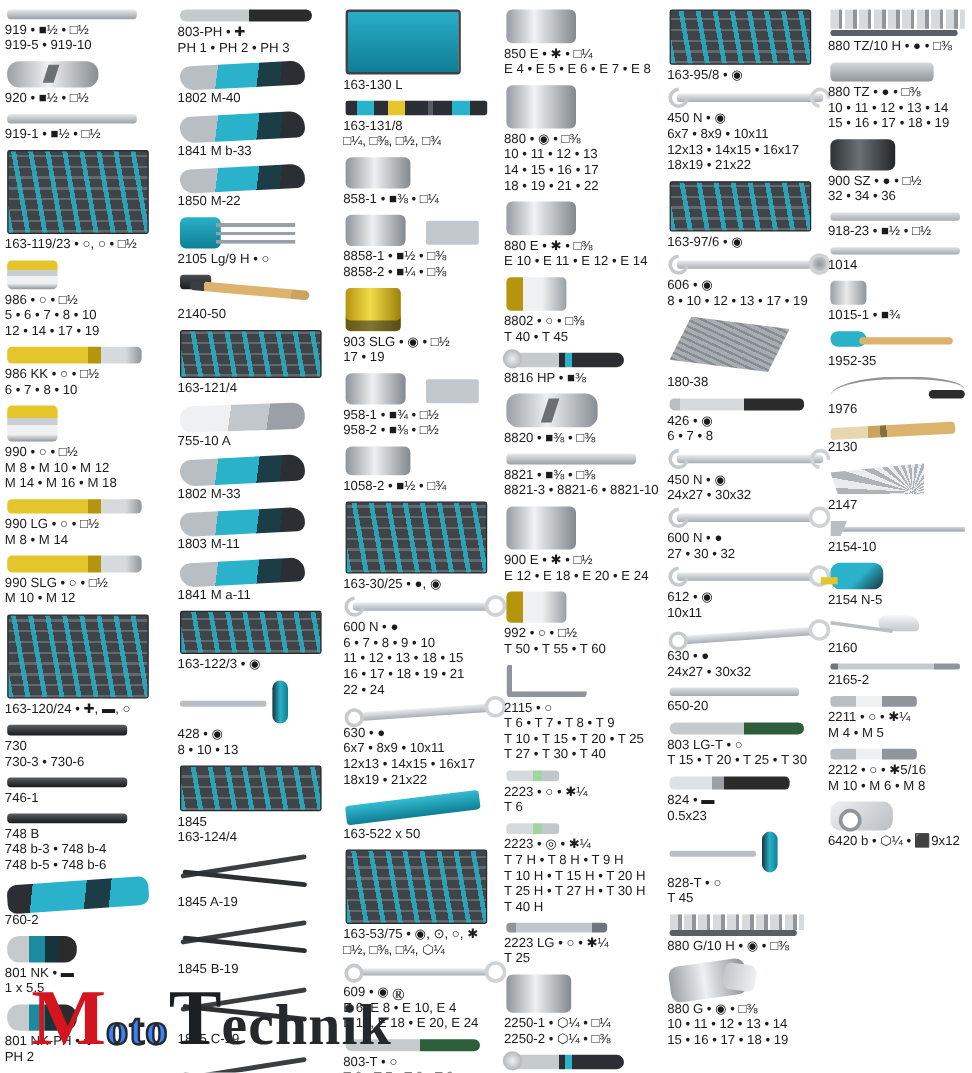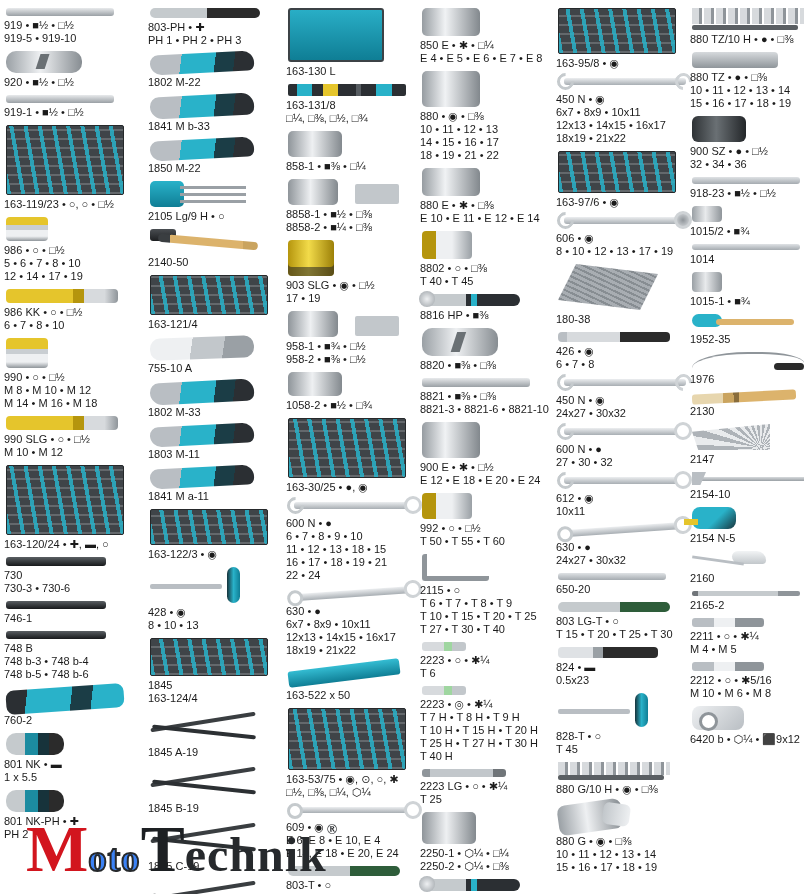--- a/index.html
+++ b/index.html
@@ -142,20 +142,25 @@
           <div class="code">986 KK • ○ • □½</div>
           <div class="sizes">6 • 7 • 8 • 10</div>
         </div>
         <div class="item">
           <div class="pimg bit-socket-tall" style="height: 30px;"></div>
           <div class="code">990 • ○ • □½</div>
           <div class="sizes">M  8 • M 10 • M 12</div>
           <div class="sizes">M 14 • M 16 • M 18</div>
         </div>
         <div class="item">
+          <div class="pimg long-bit-socket" style="height: 12px;"></div>
+          <div class="code">990 LG • ○ • □½</div>
+          <div class="sizes">M 8 • M 14</div>
+        </div>
+        <div class="item">
           <div class="pimg long-bit-socket" style="height: 14px;"></div>
           <div class="code">990 SLG • ○ • □½</div>
           <div class="sizes">M 10 • M 12</div>
         </div>
         <div class="item">
           <div class="pimg tool-tray" style="height: 68px;"></div>
           <div class="code">163-120/24 • ✚, ▬, ○</div>
         </div>
         <div class="item">
           <div class="pimg punch" style="height: 9px;"></div>
@@ -188,21 +193,21 @@
         </div>
       </div>
       <div class="col">
         <div class="item">
           <div class="pimg screwdriver-black" style="height: 10px;"></div>
           <div class="code">803-PH • ✚</div>
           <div class="sizes">PH 1 • PH 2 • PH 3</div>
         </div>
         <div class="item">
           <div class="pimg pliers" style="height: 20px;"></div>
-          <div class="code">1802 M-22</div>
+          <div class="code">1802 M-40</div>
         </div>
         <div class="item">
           <div class="pimg pliers" style="height: 22px;"></div>
           <div class="code">1841 M b-33</div>
         </div>
         <div class="item">
           <div class="pimg pliers" style="height: 20px;"></div>
           <div class="code">1850 M-22</div>
         </div>
         <div class="item">
@@ -508,24 +513,20 @@
           <div class="sizes">15 • 16 • 17 • 18 • 19</div>
         </div>
         <div class="item">
           <div class="pimg impact-socket" style="height: 26px;"></div>
           <div class="code">900 SZ • ● • □½</div>
           <div class="sizes">32 • 34 • 36</div>
         </div>
         <div class="item">
           <div class="pimg thin-bar" style="height: 7px;"></div>
           <div class="code">918-23 • ■½ • □½</div>
-        </div>
-        <div class="item">
-          <div class="pimg small-adapter" style="height: 16px;"></div>
-          <div class="code">1015/2 • ■¾</div>
         </div>
         <div class="item">
           <div class="pimg thin-bar" style="height: 6px;"></div>
           <div class="code">1014</div>
         </div>
         <div class="item">
           <div class="pimg small-adapter" style="height: 20px;"></div>
           <div class="code">1015-1 • ■¾</div>
         </div>
         <div class="item">

